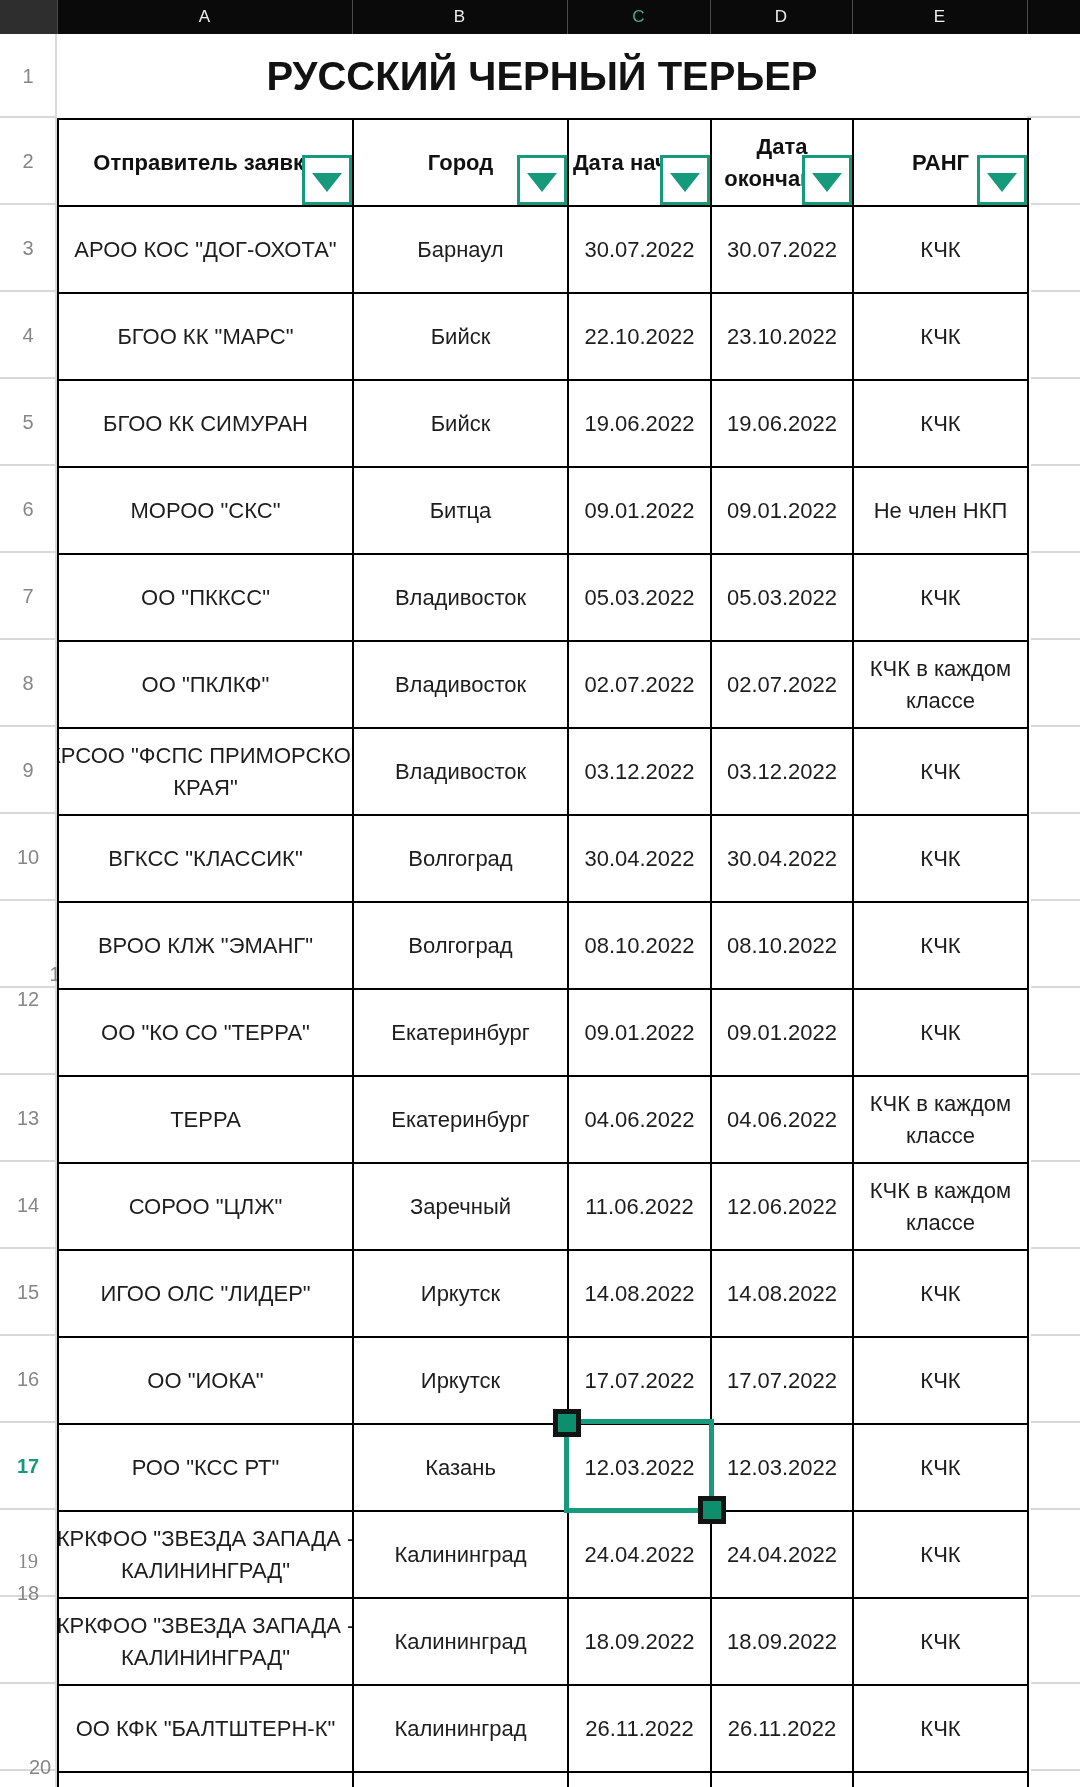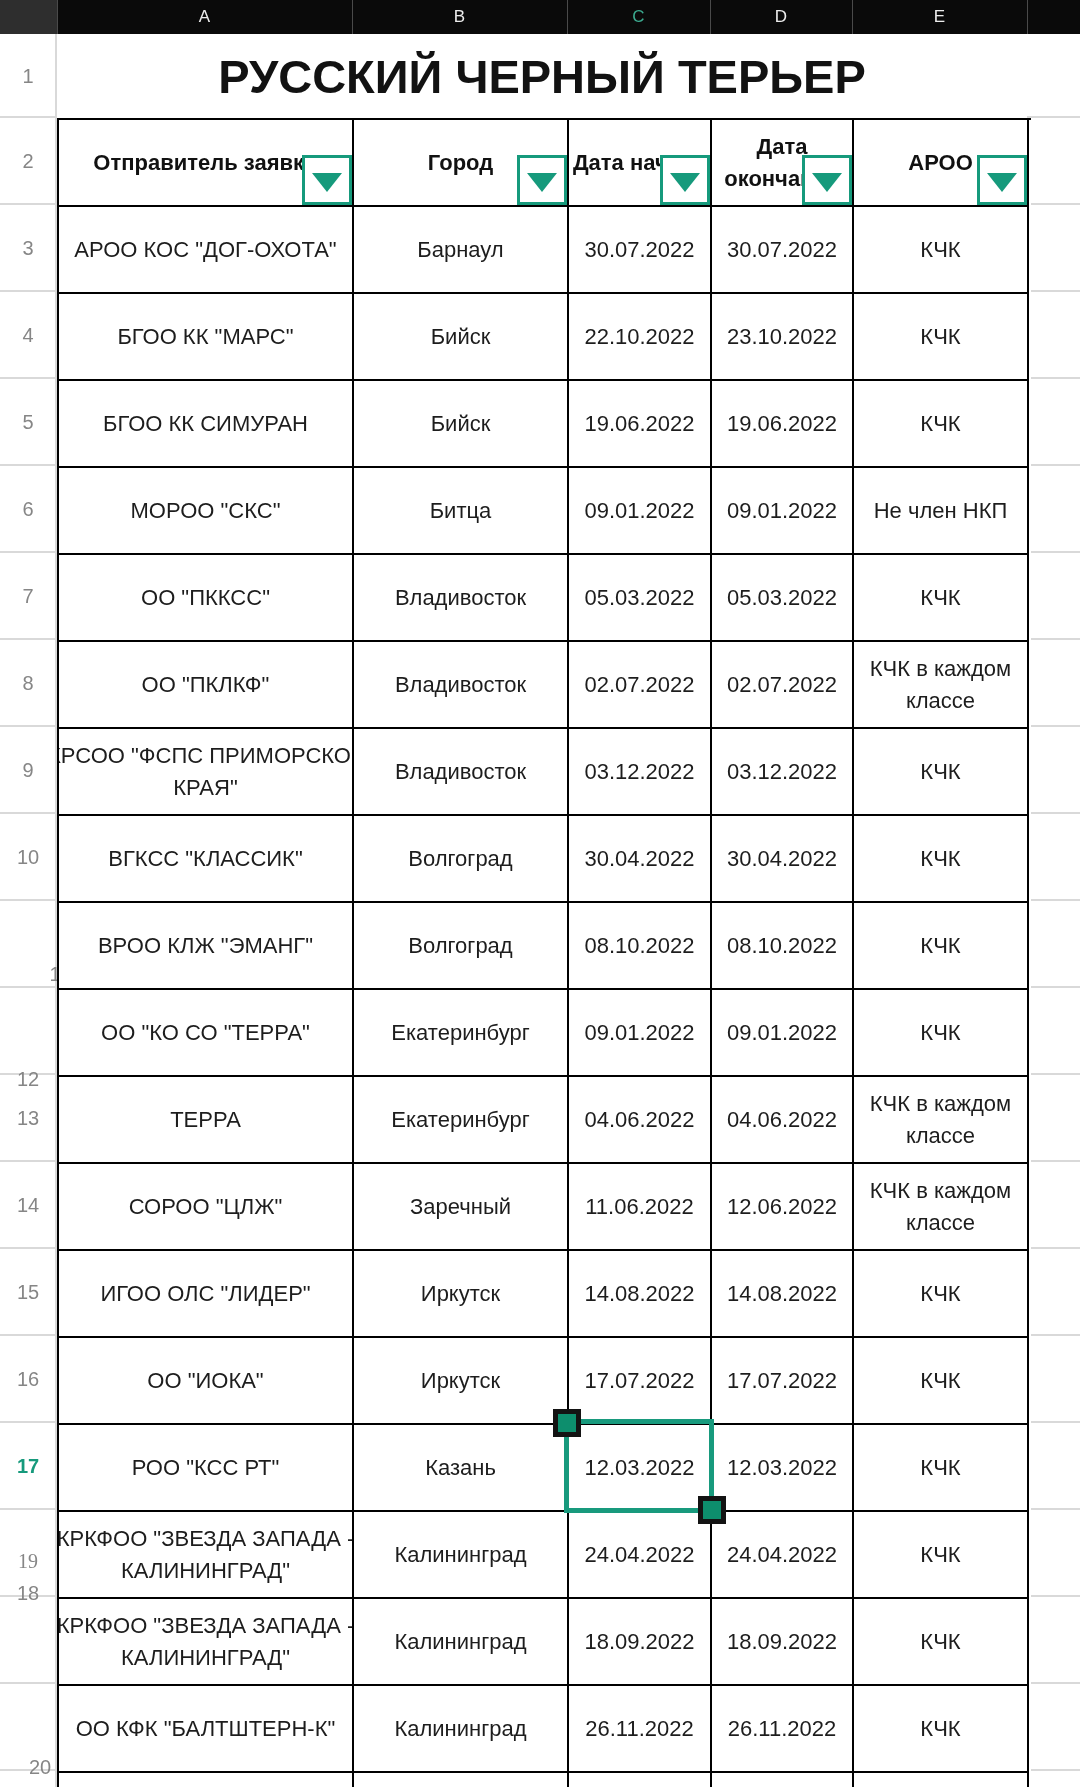--- a/index.html
+++ b/index.html
@@ -19,21 +19,21 @@
   .lightgrid{position:absolute;top:118px;height:1669px;
     background:repeating-linear-gradient(to bottom,transparent 0,transparent 85px,#d9d9d9 85px,#d9d9d9 87px);}
   #vline-rowhdr{position:absolute;left:55px;top:34px;width:2px;height:1753px;background:#d9d9d9;}
   .hairline{position:absolute;height:2px;background:#d9d9d9;}
   
   .rownum{position:absolute;left:0;width:56px;text-align:center;color:#868686;font-size:20px;}
   .rownum.sel{color:#169a7c;}
   
   #title-cell{position:absolute;left:57px;top:34px;width:970px;height:84px;
     display:flex;align-items:center;justify-content:center;
-    font-size:47px;font-weight:700;color:#121212;white-space:nowrap;}
+    font-size:40px;font-weight:700;color:#121212;white-space:nowrap;}
   
   #tbl{position:absolute;left:57px;top:118px;width:972px;height:1740px;
     display:grid;grid-template-columns:295px 215px 143px 142px 175px;
     grid-auto-rows:87px;border-left:2px solid #000;border-top:2px solid #000;
     background:#fff;}
   .cell{box-sizing:border-box;border-right:2px solid #000;border-bottom:2px solid #000;
     position:relative;display:flex;flex-direction:column;align-items:center;justify-content:center;
     overflow:hidden;font-size:22px;color:#1d1d1d;text-align:center;background:#fff;}
   .cell .line{white-space:nowrap;line-height:32px;flex:none;}
   .cell.hdr{font-weight:700;color:#111;}
@@ -82,21 +82,21 @@
       <div class="rownum" style="top: 118px; height: 87px; line-height: 87px;">2</div>
       <div class="rownum" style="top: 205px; height: 87px; line-height: 87px;">3</div>
       <div class="rownum" style="top: 292px; height: 87px; line-height: 87px;">4</div>
       <div class="rownum" style="top: 379px; height: 87px; line-height: 87px;">5</div>
       <div class="rownum" style="top: 466px; height: 87px; line-height: 87px;">6</div>
       <div class="rownum" style="top: 553px; height: 87px; line-height: 87px;">7</div>
       <div class="rownum" style="top: 640px; height: 87px; line-height: 87px;">8</div>
       <div class="rownum" style="top: 727px; height: 87px; line-height: 87px;">9</div>
       <div class="rownum" style="top: 814px; height: 87px; line-height: 87px; border-radius: 24px;">10</div>
       <div class="rownum" style="top: 931px; height: 87px; line-height: 87px; padding-left: 32px;">11</div>
-      <div class="rownum" style="top: 1036px; height: 87px; line-height: 87px;">12</div>
+      <div class="rownum" style="top: 956px; height: 87px; line-height: 87px;">12</div>
       <div class="rownum" style="top: 1075px; height: 72px; line-height: 87px;">13</div>
       <div class="rownum" style="top: 1162px; height: 87px; line-height: 87px;">14</div>
       <div class="rownum" style="top: 1249px; height: 87px; line-height: 87px;">15</div>
       <div class="rownum" style="top: 1336px; height: 87px; line-height: 87px;">16</div>
       <div class="rownum sel" style="top: 1423px; height: 87px; line-height: 87px; font-weight: bold;">17</div>
       <div class="rownum" style="top: 1550px; height: 87px; line-height: 87px;">18</div>
       <div class="rownum" style="top: 1518px; height: 69px; line-height: 87px; font-family: Liberation Serif, serif;">19</div>
       <div class="rownum" style="top: 1724px; height: 87px; line-height: 87px; padding-left: 12px;">20</div>
     </div>
 
@@ -122,21 +122,21 @@
         </div>
       </div>
       <div class="cell hdr">
         <div class="line">Дата</div>
         <div class="line">окончания</div>
         <div class="filterbtn">
           <div class="tri"></div>
         </div>
       </div>
       <div class="cell hdr">
-        <div class="line">АРОО</div>
+        <div class="line">РАНГ</div>
         <div class="filterbtn">
           <div class="tri"></div>
         </div>
       </div>
       <div class="cell">
         <div class="line">АРОО КОС "ДОГ-ОХОТА"</div>
       </div>
       <div class="cell">
         <div class="line">Барнаул</div>
       </div>

